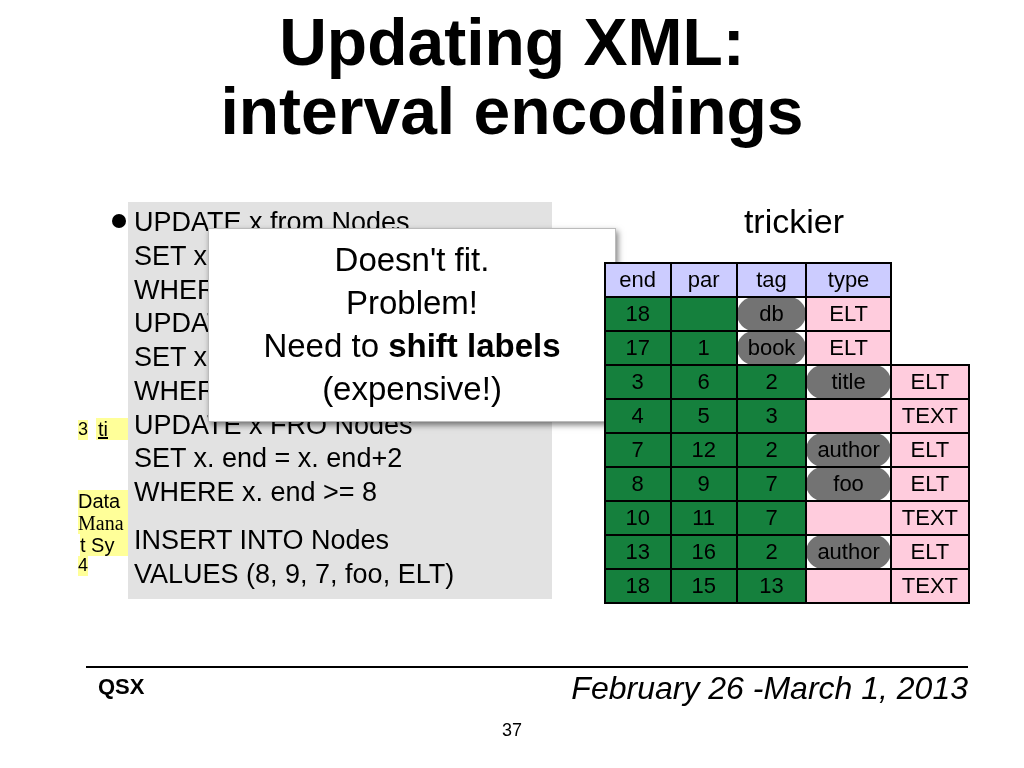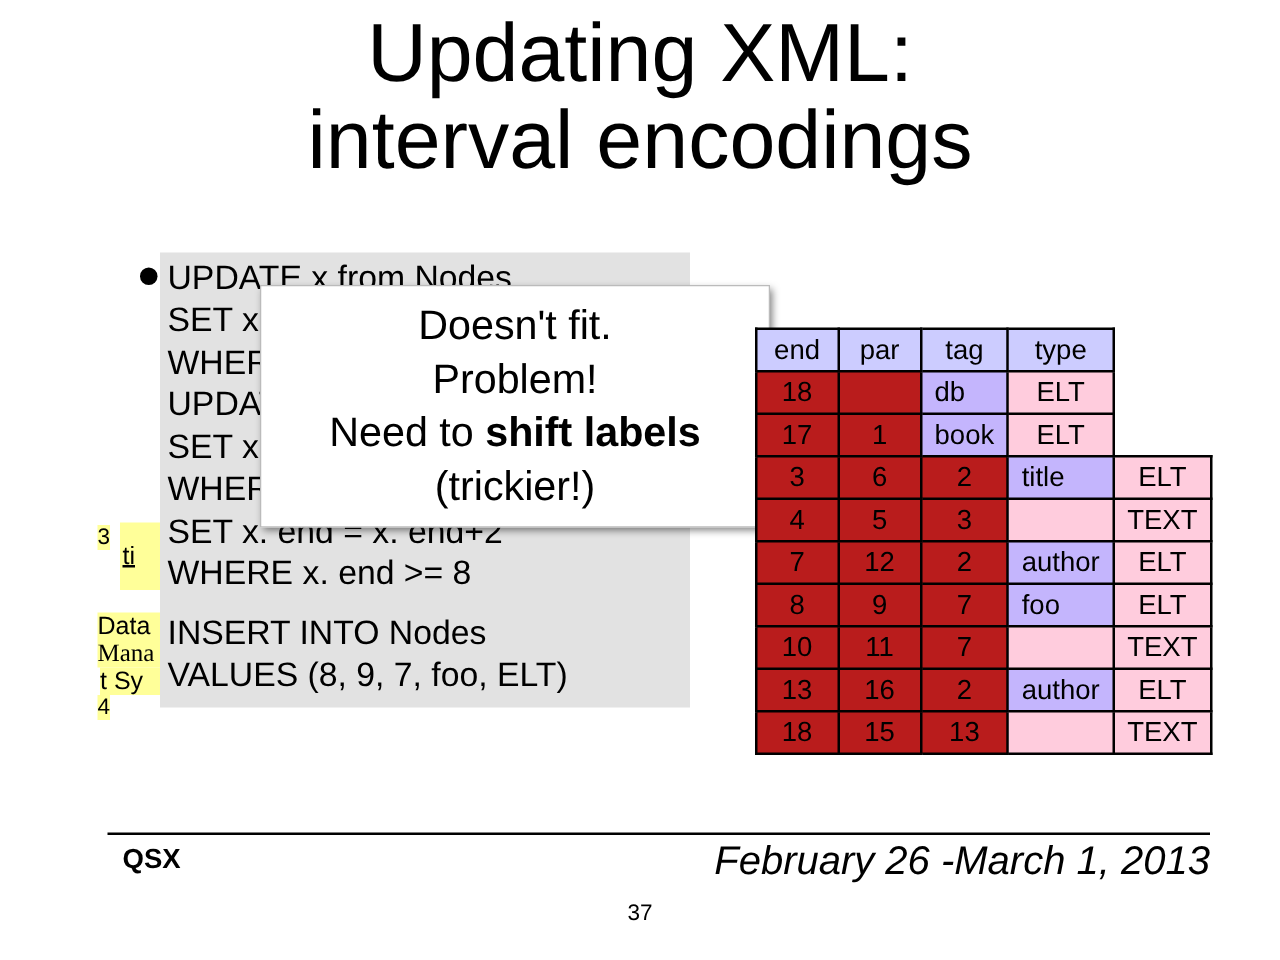--- a/index.html
+++ b/index.html
@@ -15,21 +15,21 @@
   .slide {
     position: relative;
     width: 1024px;
     height: 768px;
   }
   .title {
     text-align: center;
     font-size: 66px;
     line-height: 1.05;
     padding-top: 8px;
-    font-weight: normal;
+    font-weight: bold;
   }
   .bullet-dot {
     position: absolute;
     left: 112px;
     top: 214px;
     width: 14px;
     height: 14px;
     border-radius: 50%;
     background: #000;
   }
@@ -42,21 +42,21 @@
   .yellow-frag {
     position: absolute;
     background: #ffff99;
     font-size: 20px;
     line-height: 1.1;
   }
   .frag-ti {
     left: 96px;
     top: 418px;
     width: 34px;
-    padding: 16px 2px;
+    padding: 0 2px;
     text-decoration: underline;
   }
   .frag-num3 {
     left: 78px;
     top: 420px;
     font-size: 18px;
   }
   .frag-data {
     left: 78px;
     top: 490px;
@@ -116,22 +116,22 @@
     border: 2px solid #000000;
     padding: 0 10px;
     text-align: center;
     min-width: 44px;
     height: 32px;
   }
   table.nodes th {
     background: #ccccff;
     font-weight: normal;
   }
-  table.nodes td.pink { background: #b91c1c; }
-  table.nodes td.tag  { background: #c4b5fd; text-align: left; }
+  table.nodes td.pink { background: #15803d; }
+  table.nodes td.tag  { background: #737373; text-align: center; border-radius: 20px; }
   table.nodes td.type { background: #ffccdd; }
   table.nodes td.empty { background: #ffccdd; }
   .footer-line {
     position: absolute;
     left: 86px;
     right: 56px;
     top: 666px;
     border-top: 2px solid #000;
   }
   .footer-left {
@@ -176,35 +176,39 @@
   <span class="yellow-frag frag-tsy">t Sy</span>
   <span class="yellow-frag frag-num4">4</span>
 
   <div class="sql-box">
     <div class="row">UPDATE x from Nodes</div>
     <div class="row">SET x. begi</div>
     <div class="row">WHERE x.</div>
     <div class="row">UPDATE x</div>
     <div class="row">SET x. par =</div>
     <div class="row">WHERE x.</div>
+    <div class="row">
+      <span>UPDATE x FRO</span><span> Nodes</span>
+    </div>
     <div class="row">SET x. end = x. end+2</div>
     <div class="row">WHERE x. end &gt;= 8</div>
     <div class="row" style="height:14px"></div>
     <div class="row">INSERT INTO Nodes</div>
     <div class="row">VALUES (8, 9, 7, foo, ELT)</div>
   </div>
 
+  <div class="trickier">trickier</div>
 
   <div class="overlay-box">
     <div>Doesn't fit.</div>
     <div>Problem!</div>
     <div>
       <span>Need to </span><span class="bold">shift labels</span>
     </div>
-    <div>(trickier!)</div>
+    <div>(expensive!)</div>
   </div>
 
   <div class="table-wrap">
     <table class="nodes">
       <tbody>
           <tr>
         <th>end</th>
         <th>par</th>
         <th>tag</th>
         <th>type</th>

